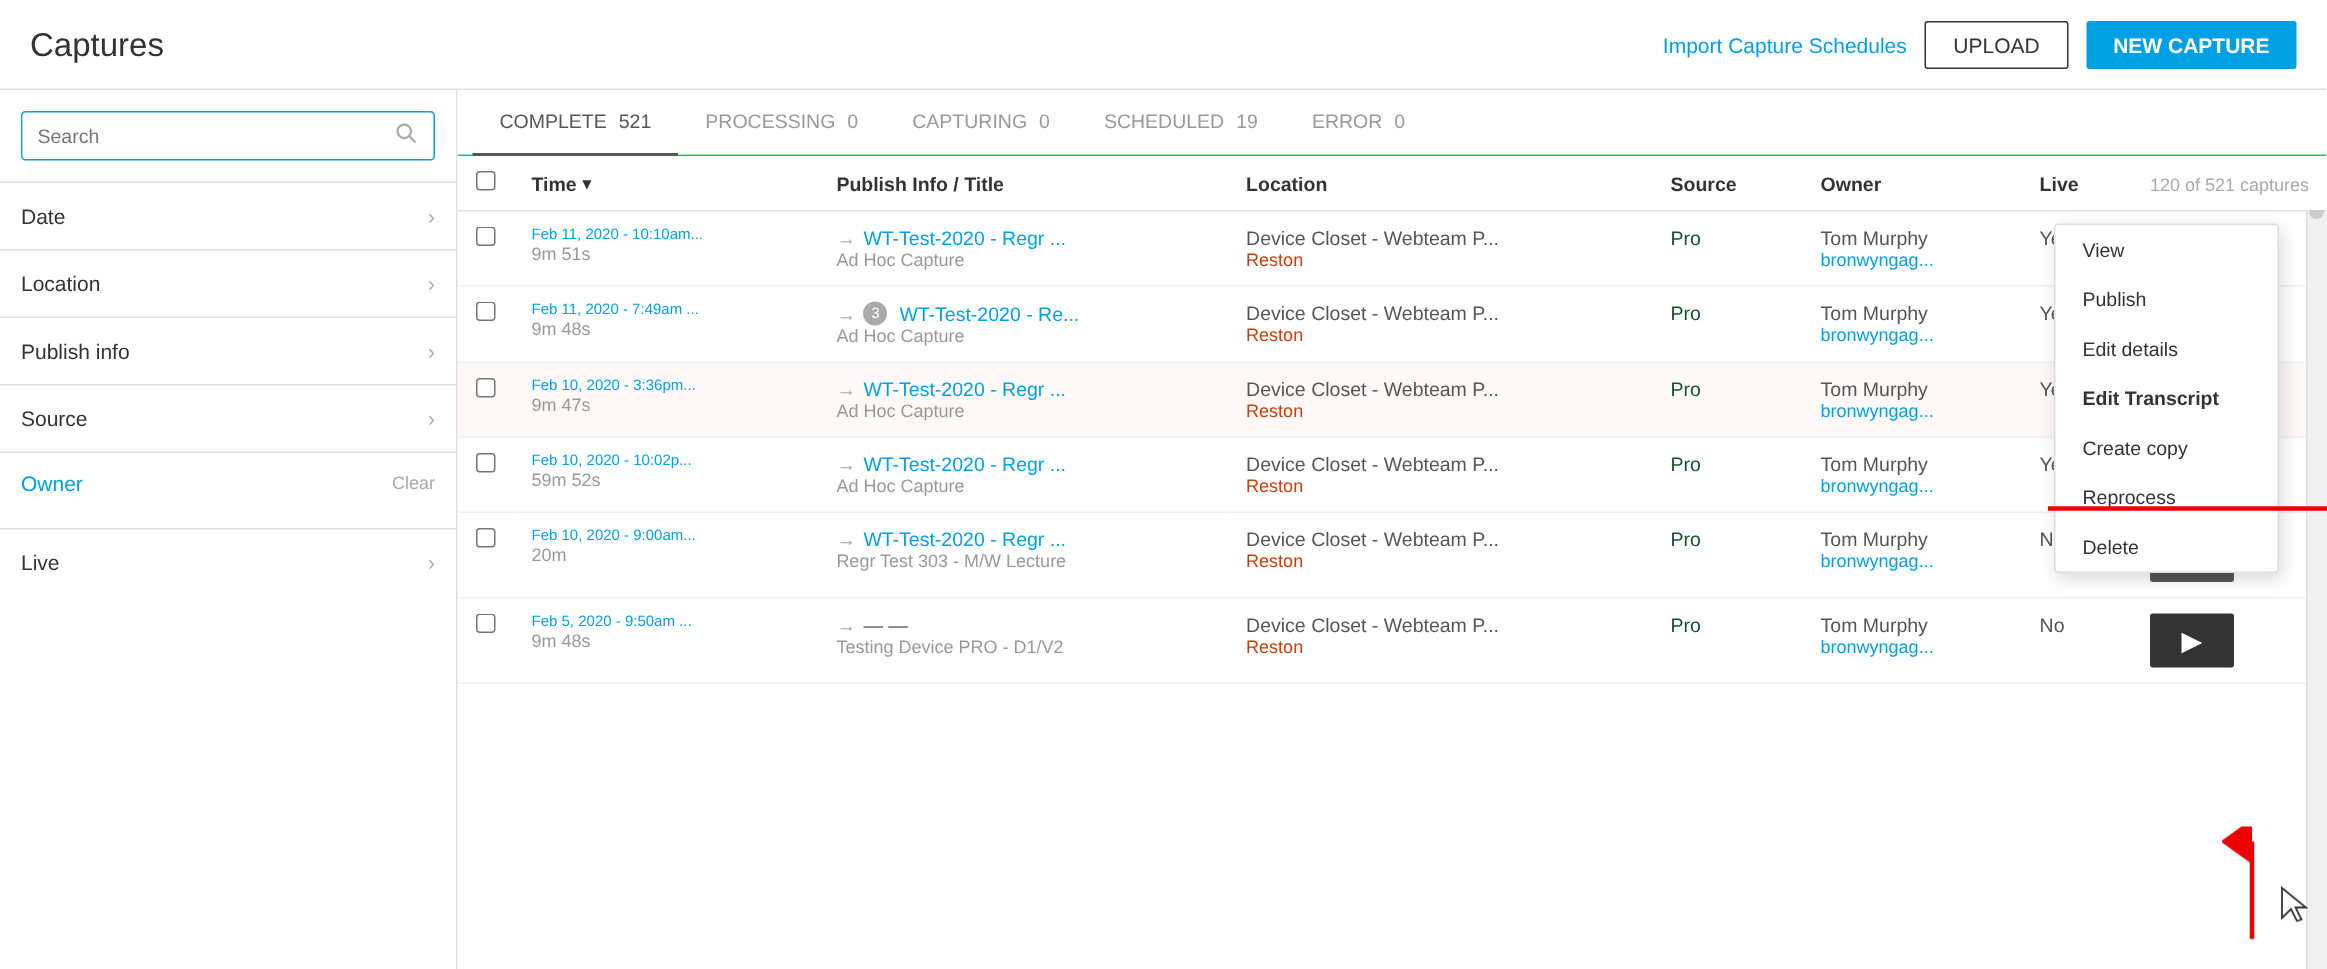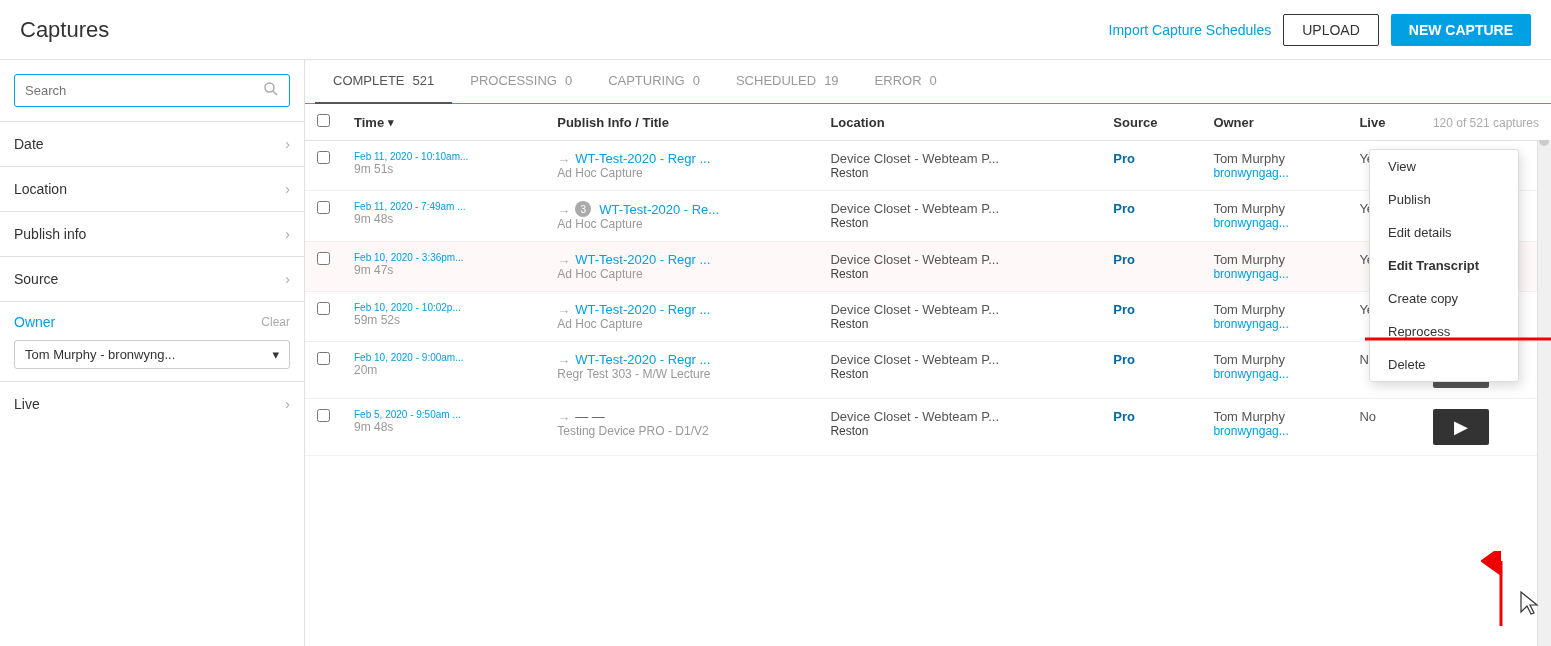--- a/index.html
+++ b/index.html
@@ -95,22 +95,22 @@
     }
     .th-time { display: flex; align-items: center; gap: 4px; }
     .sort-arrow { color: #333; font-size: 11px; }
     tbody tr { border-bottom: 1px solid #f0f0f0; }
     td { padding: 10px 12px; vertical-align: top; font-size: 13px; }
     .time-cell .primary { color: #00a0e3; font-size: 10px; white-space: nowrap; }
     .time-cell .secondary { color: #999; font-size: 12px; }
     .publish-cell .title { color: #00a0e3; font-size: 13px; display: flex; align-items: center; gap: 5px; }
     .publish-cell .subtitle { color: #999; font-size: 12px; }
     .location-cell .primary { color: #555; font-size: 13px; }
-    .location-cell .secondary { color: #404040; font-size: 12px; }
-    .source-cell { color: #0369a1; font-weight: bold; }
+    .location-cell .secondary { color: #c2410c; font-size: 12px; }
+    .source-cell { color: #14532d; }
     .owner-cell .name { color: #555; }
     .owner-cell .sub { color: #00a0e3; font-size: 12px; }
     .live-cell { color: #555; }
     .live-cell.no { color: #555; }
     .thumb-cell { width: 60px; }
     .thumb-placeholder { width: 56px; height: 36px; background: #888; border-radius: 2px; display: flex; align-items: center; justify-content: center; }
     .cb-cell { width: 32px; }
     input[type="checkbox"] { cursor: pointer; }
 
     
@@ -180,24 +180,20 @@
 
     <div class="filter-section">
       <span class="filter-label">Source</span>
       <span class="chevron">›</span>
     </div>
 
     <div class="owner-section">
       <div class="owner-header">
         <span class="owner-label">Owner</span>
         <span class="owner-clear">Clear</span>
-      </div>
-      <div class="owner-dropdown">
-        <span>Tom Murphy - bronwyng...</span>
-        <span>▾</span>
       </div>
     </div>
 
     <div class="live-section">
       <span class="filter-label">Live</span>
       <span class="chevron">›</span>
     </div>
   </div>
 
   <div class="content">

